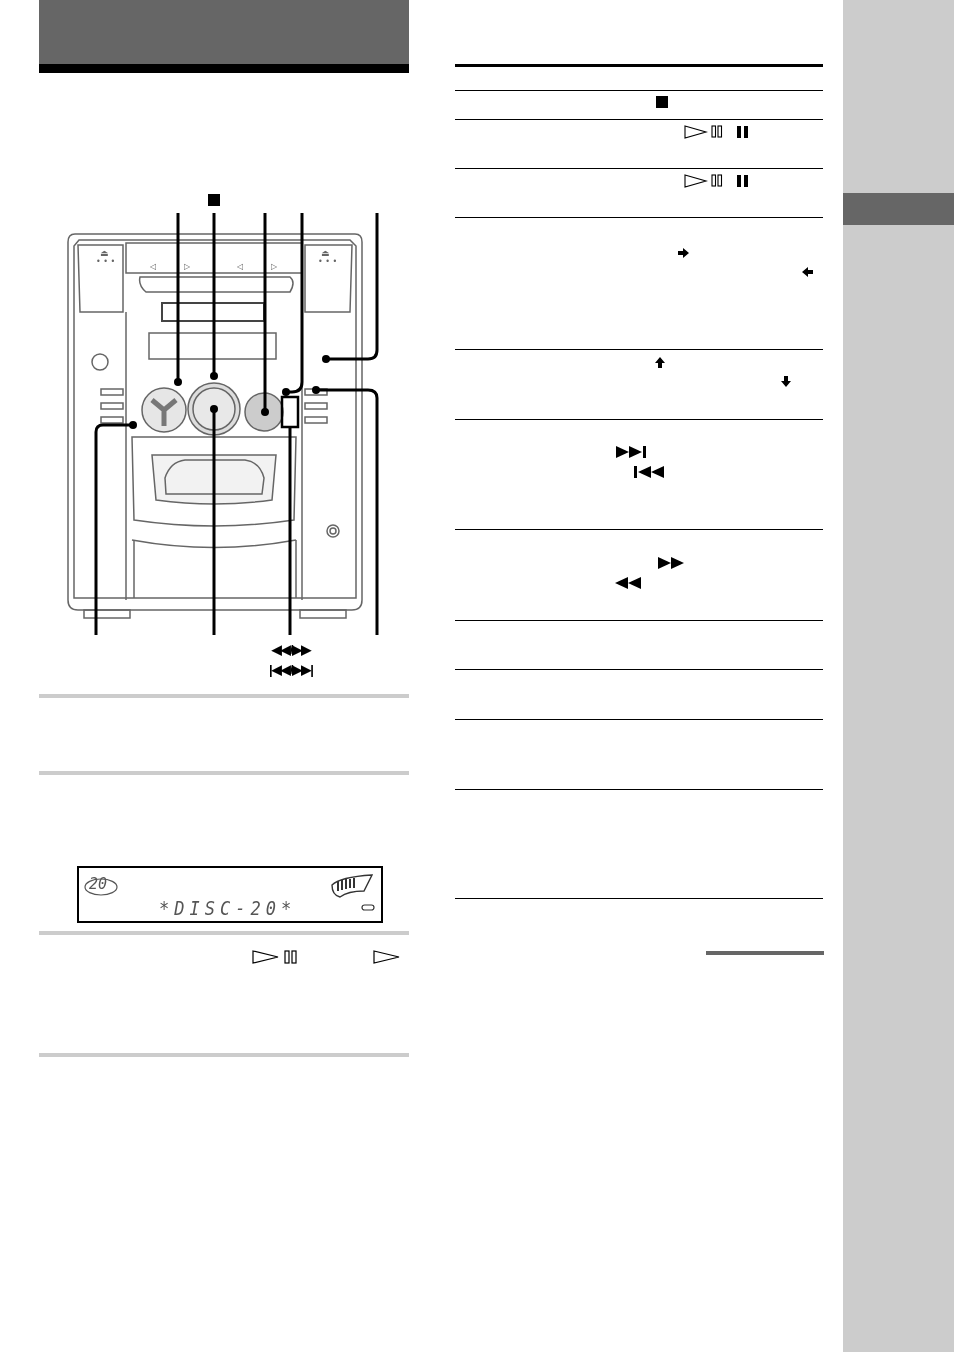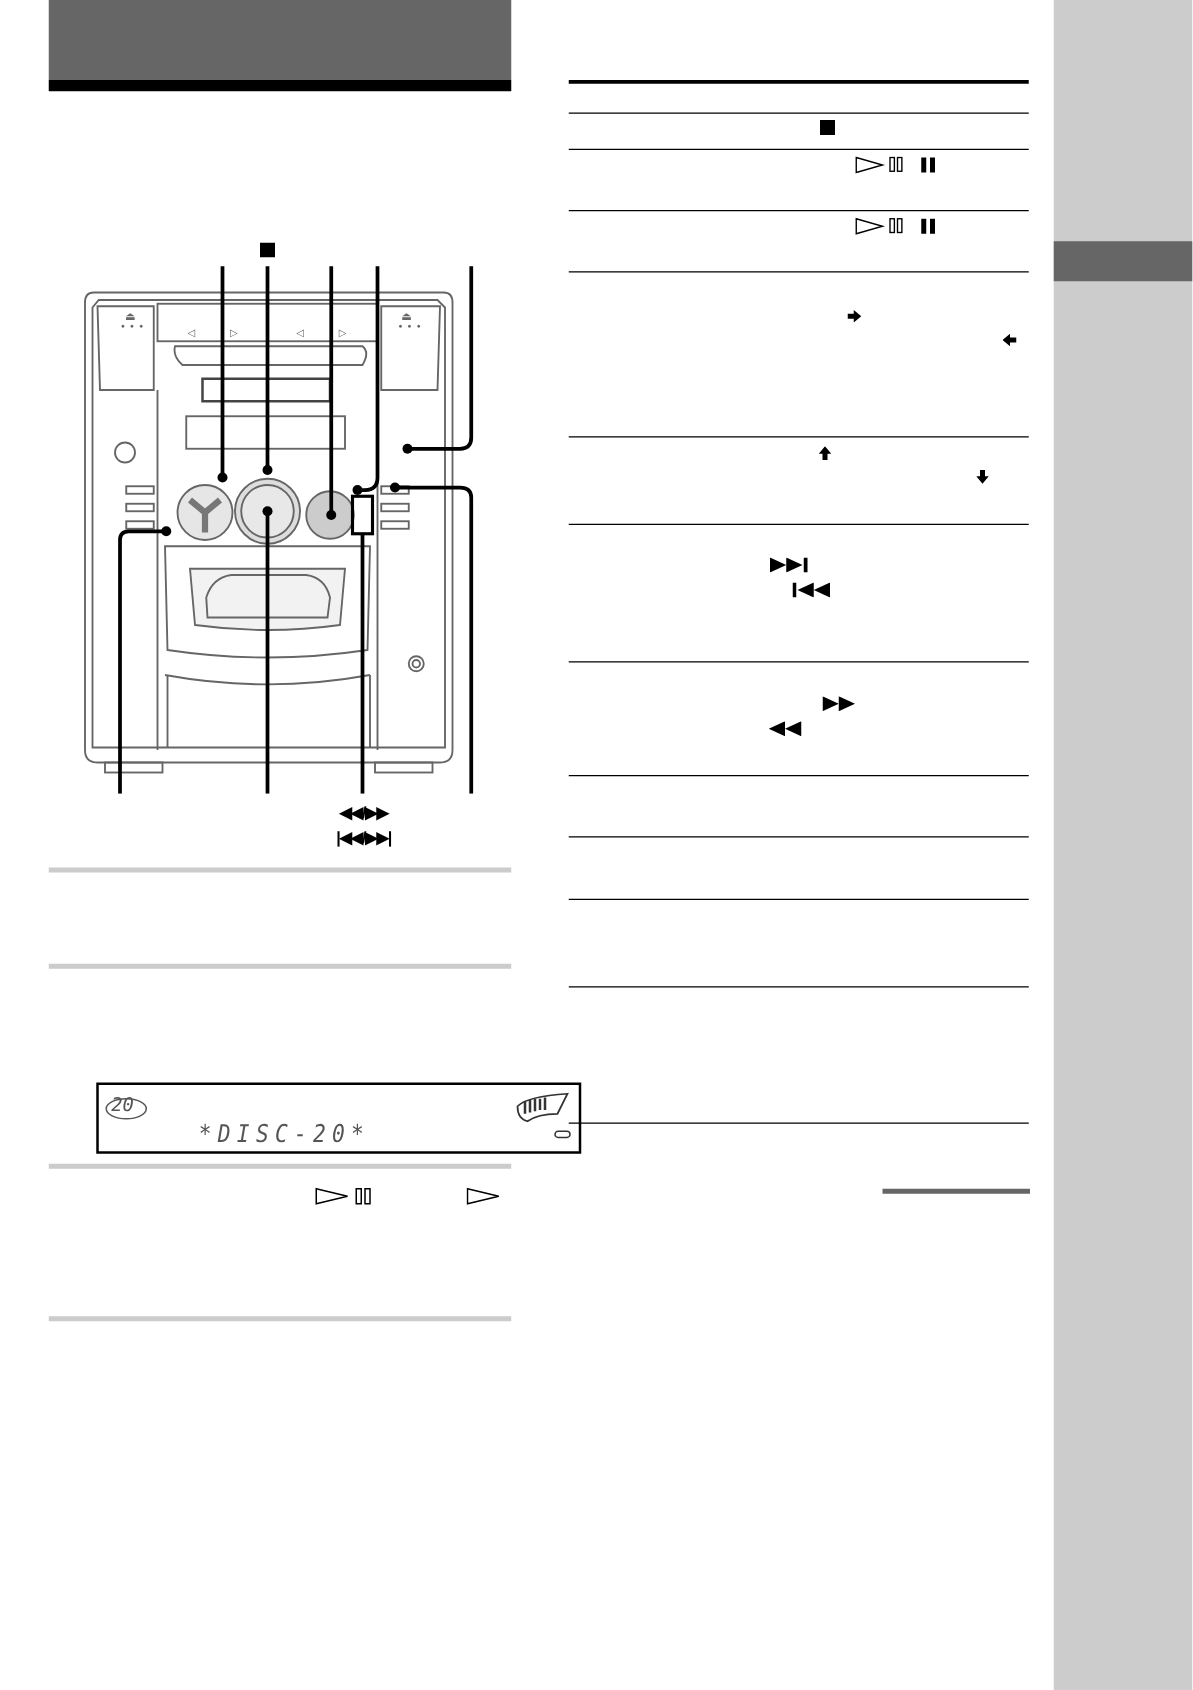--- a/index.html
+++ b/index.html
@@ -17,21 +17,21 @@
 
   
   .trule { left: 455px; width: 368px; height: 1px; background: #000; }
   .trule.thick { height: 3px; }
   .endbar { left: 706px; top: 951px; width: 118px; height: 4px; background: #666666; }
 
   
   .step-sep { left: 39px; width: 370px; height: 4px; background: #cccccc; }
 
   
-  .lcd { left: 77px; top: 866px; width: 388px; height: 57px; border: 2px solid #000; box-sizing: border-box; background: #fff; }
+  .lcd { left: 77px; top: 866px; width: 306px; height: 57px; border: 2px solid #000; box-sizing: border-box; background: #fff; }
   .lcd-text { position: absolute; left: 80px; top: 30px; font-family: "DejaVu Sans Mono", monospace;
               font-size: 17px; letter-spacing: 5px; font-style: italic; color: #555; transform: scaleY(1.15); }
 </style>
 </head>
 <body>
 
 <div class="abs hdr-band">
   <span></span>
 </div>
 <div class="abs hdr-rule"></div>

